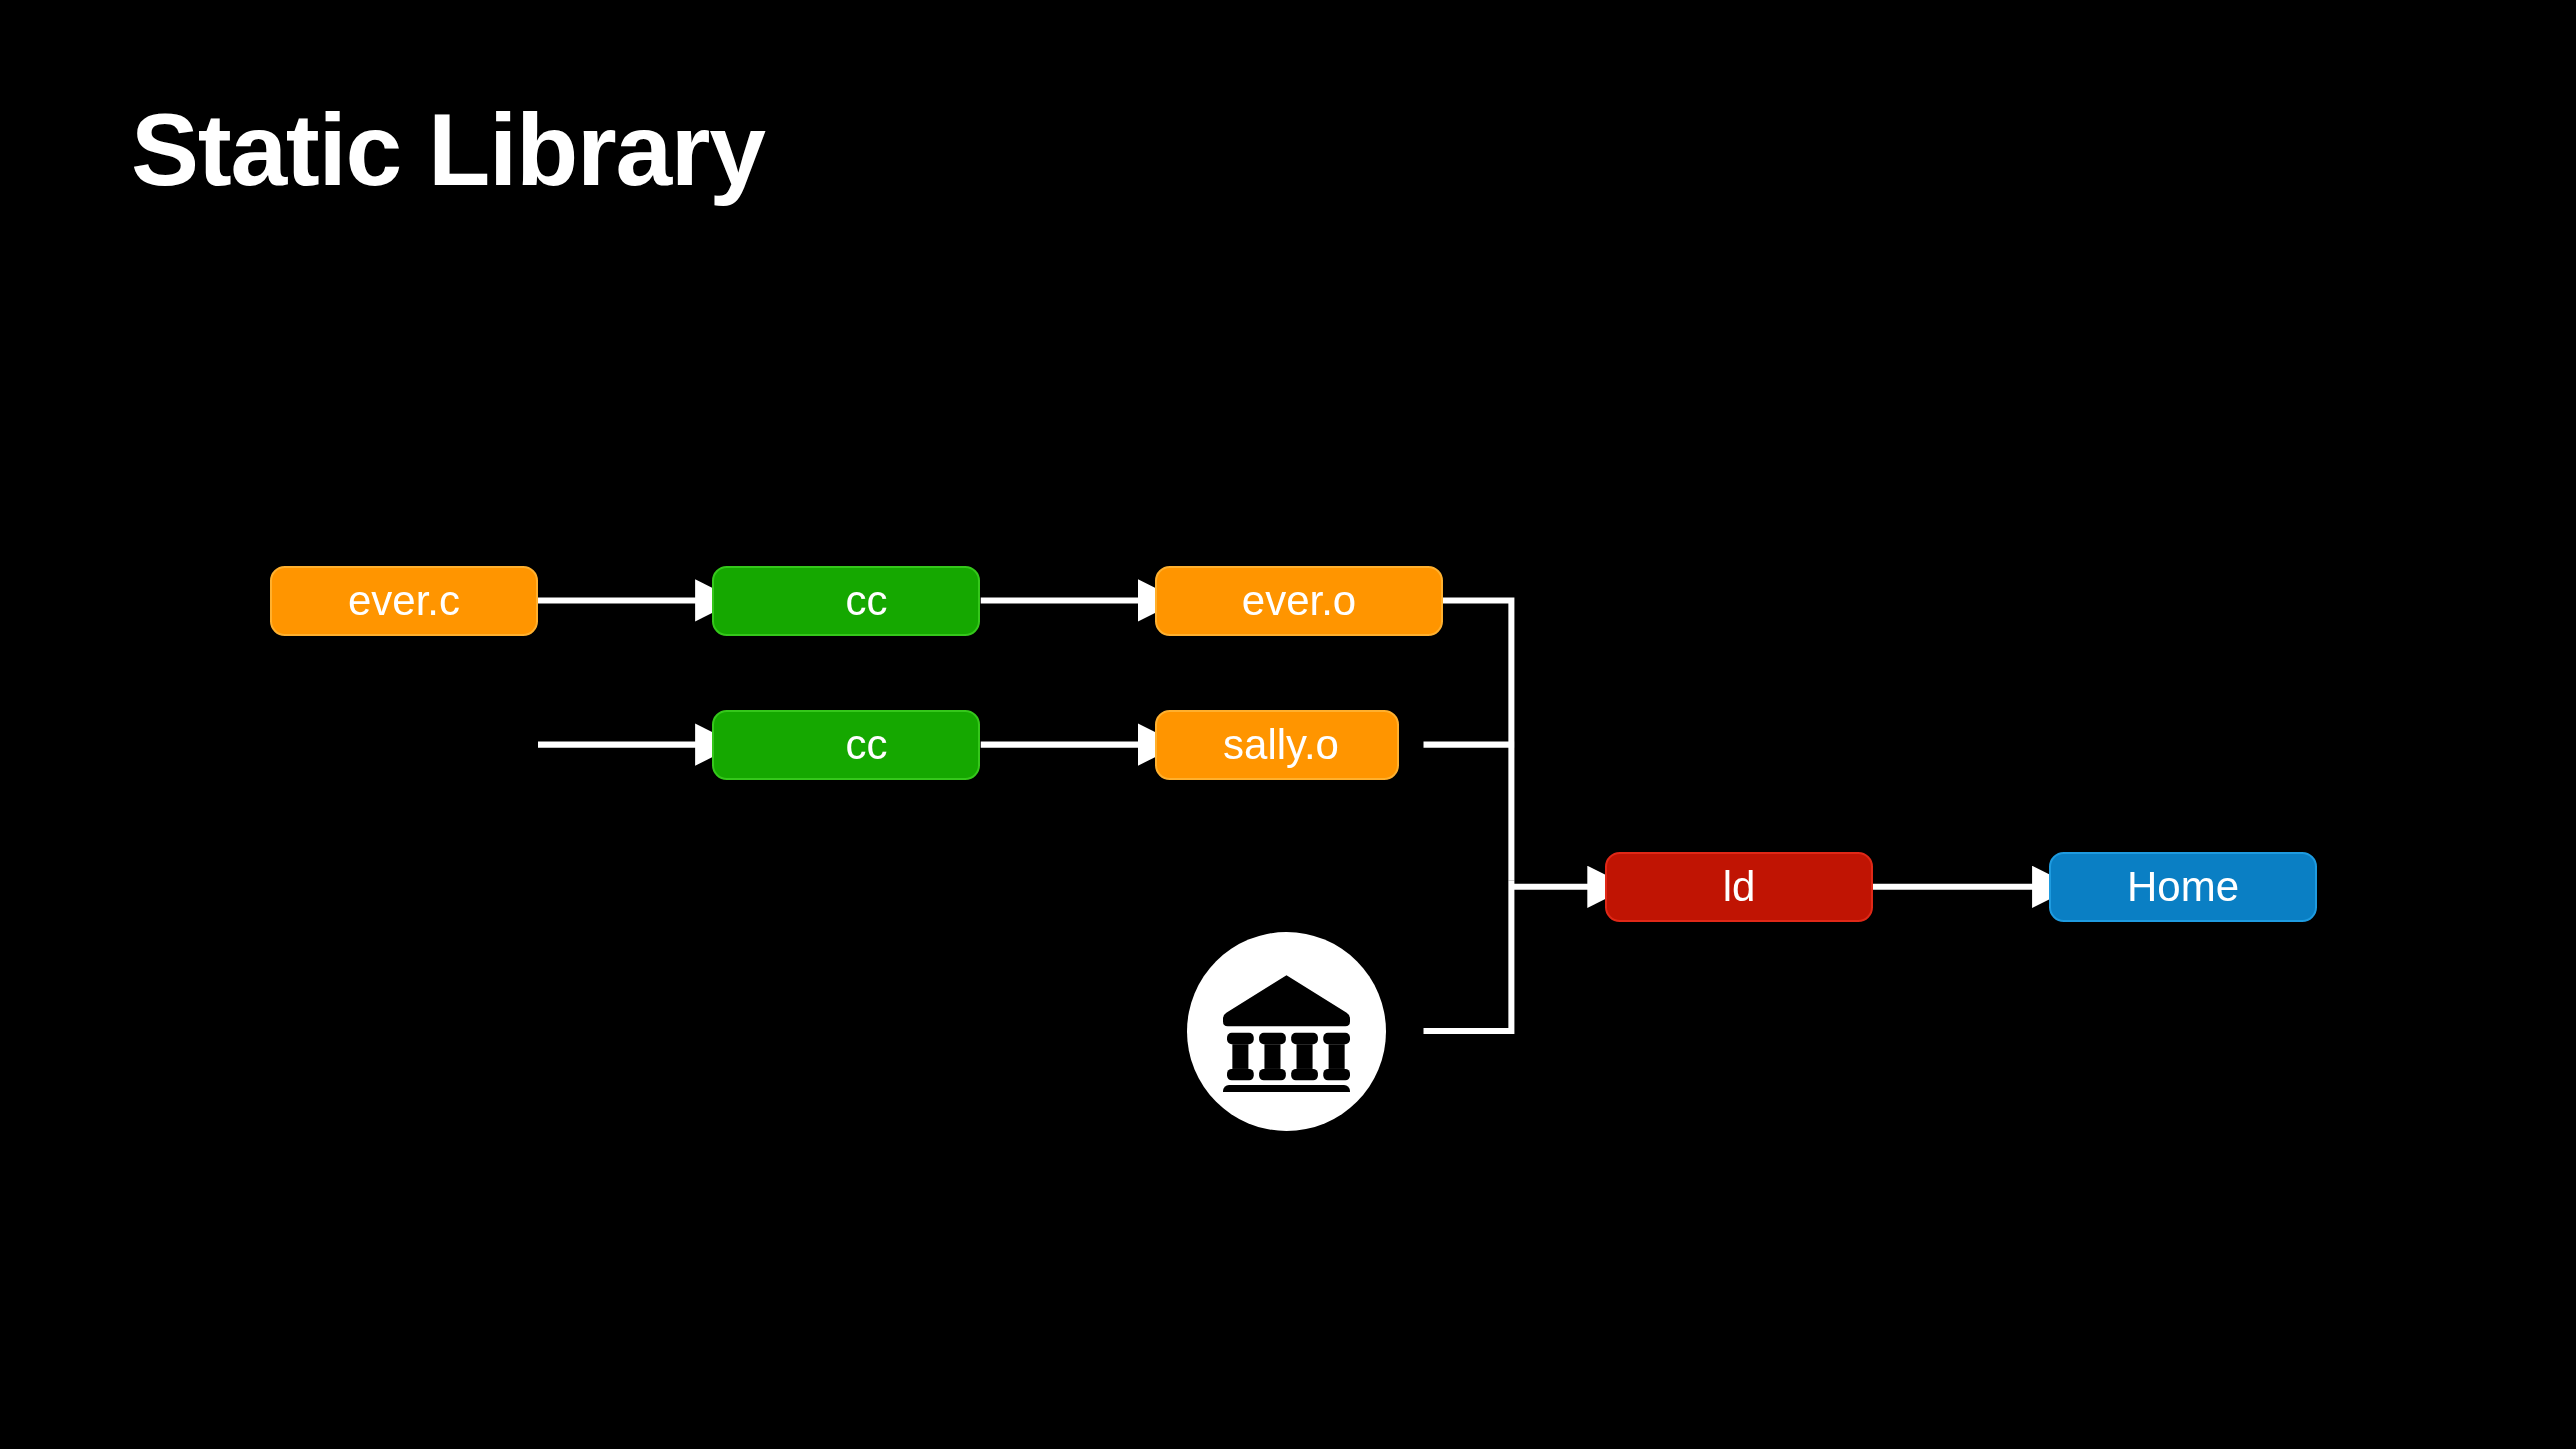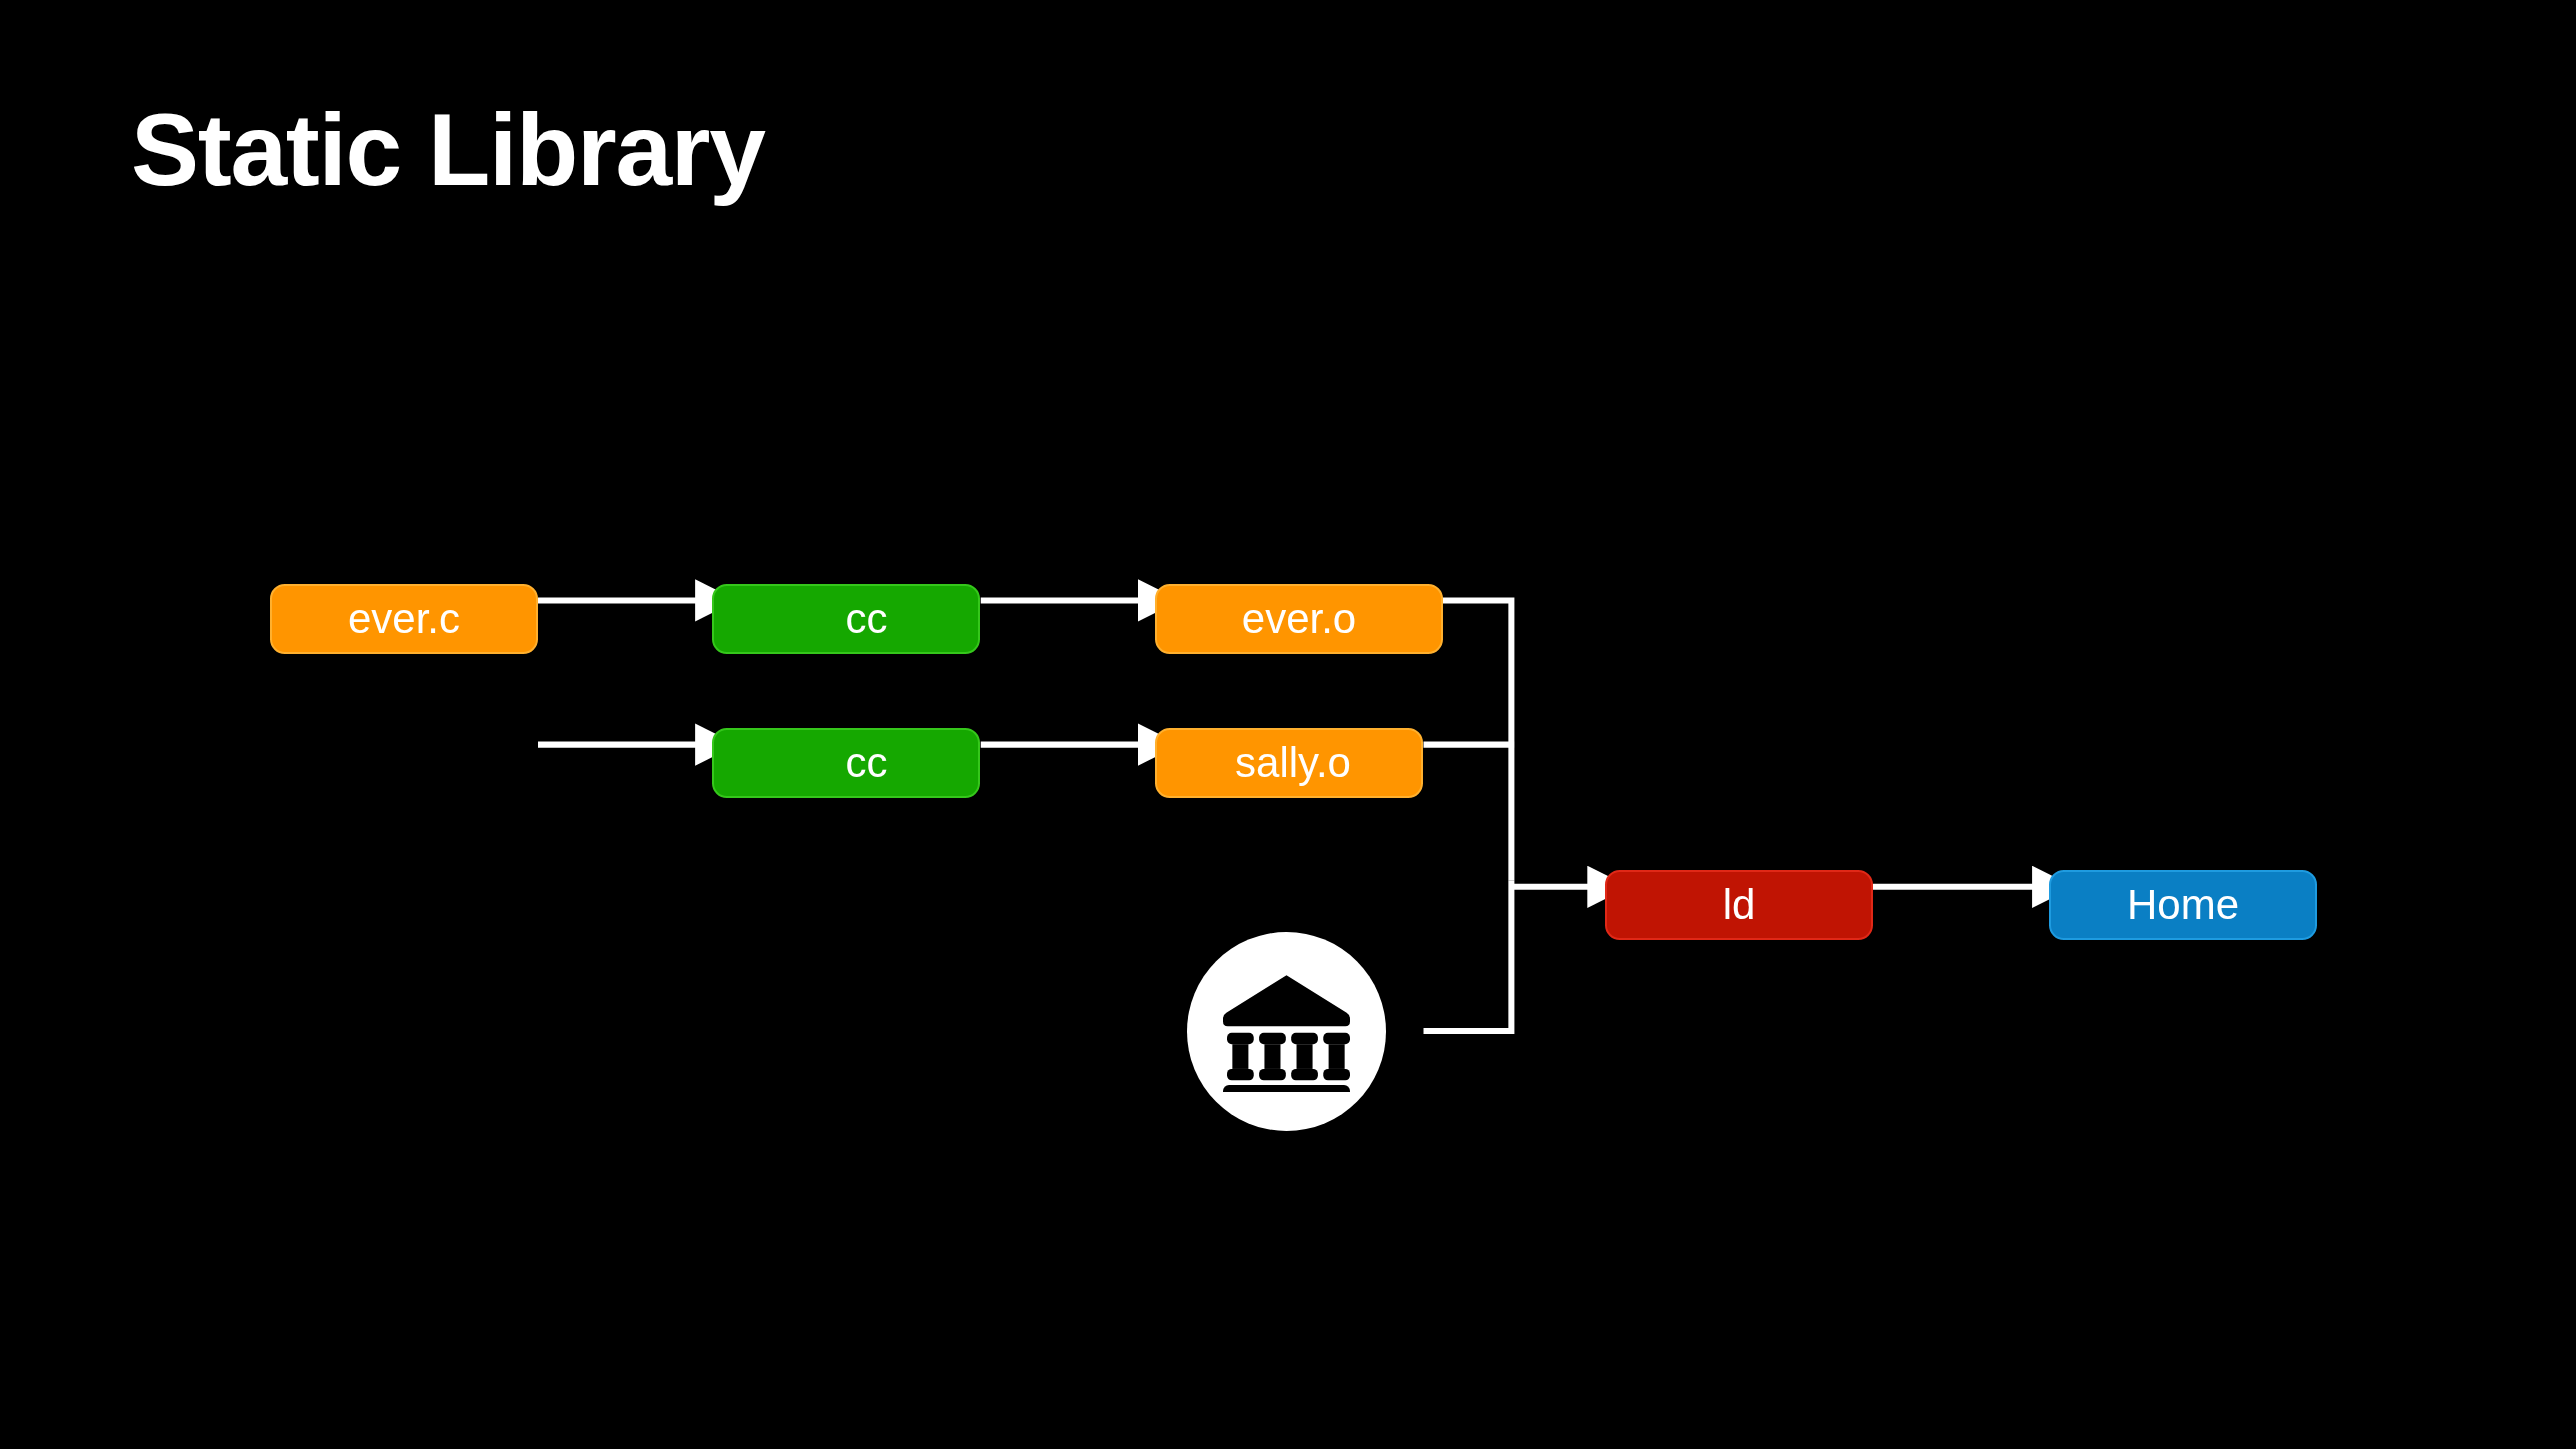--- a/index.html
+++ b/index.html
@@ -58,21 +58,20 @@
     justify-content: center;
     border-radius: 14.8px;
     color: #ffffff;
     font-family: "Liberation Sans", sans-serif;
     font-weight: normal;
     font-size: 42px;
     line-height: 1;
     white-space: nowrap;
     border-style: solid;
     border-width: 2px;
-    margin-top: 18px;
   }
   .node.orange { background: #FF9500; border-color: #FFB02E; }
   .node.green  { background: #15A800; border-color: #35C71B; padding-left: 41px; }
   .node.red    { background: #C01403; border-color: #E02817; }
   .node.blue   { background: #0A7FC4; border-color: #1E9BE0; }
 
   
   #lib-icon {
     position: absolute;
     width: 199px;
@@ -130,21 +129,21 @@
 
     <div class="node orange" style="left:1155px; top:566px; width:288px; height:70px;">
       <span>ever.o</span>
     </div>
 
 
     <div class="node green" style="left:712px; top:710px; width:268px; height:70px;">
       <span>cc</span>
     </div>
 
-    <div class="node orange" style="left:1155px; top:710px; width:268px; height:70px;padding-left:8px;">
+    <div class="node orange" style="left:1155px; top:710px; width:244px; height:70px;padding-left:8px;">
       <span>sally.o</span>
     </div>
 
     <div class="node blue" style="left:2049px; top:852px; width:268px; height:70px;">
       <span>Home</span>
     </div>
 
     <div class="node red" style="left:1605px; top:852px; width:268px; height:70px;">
       <span>ld</span>
     </div>

